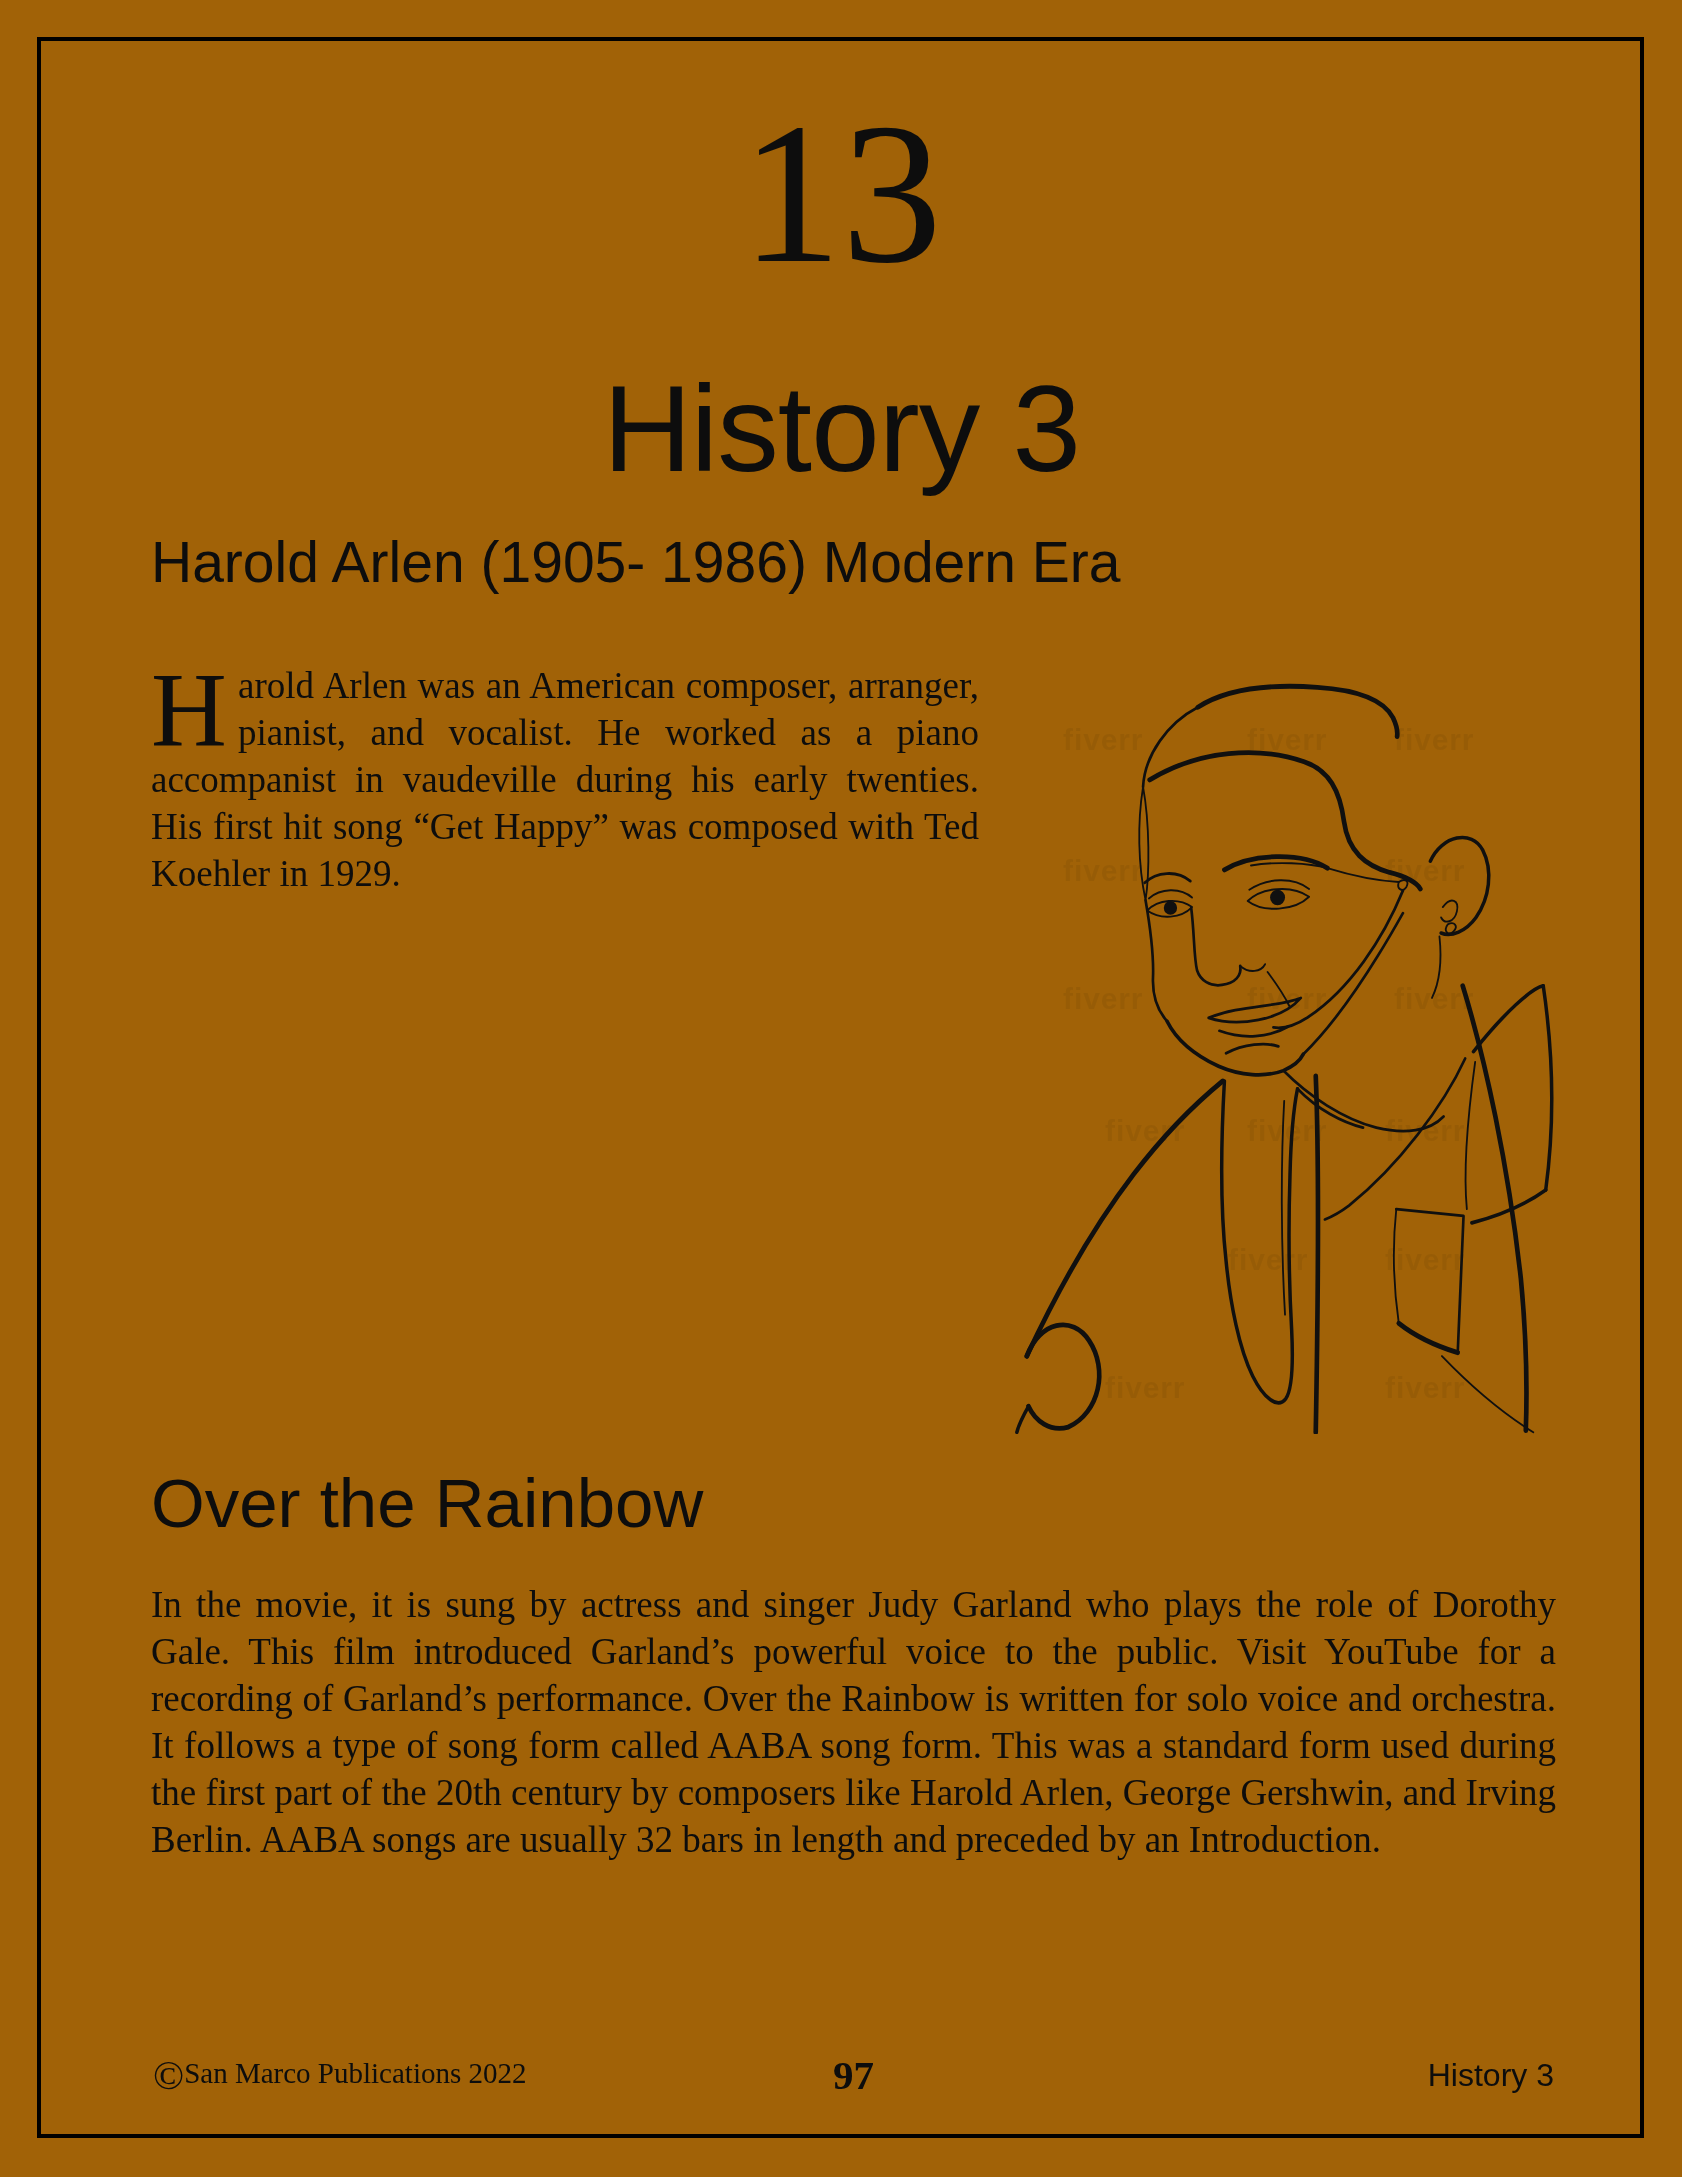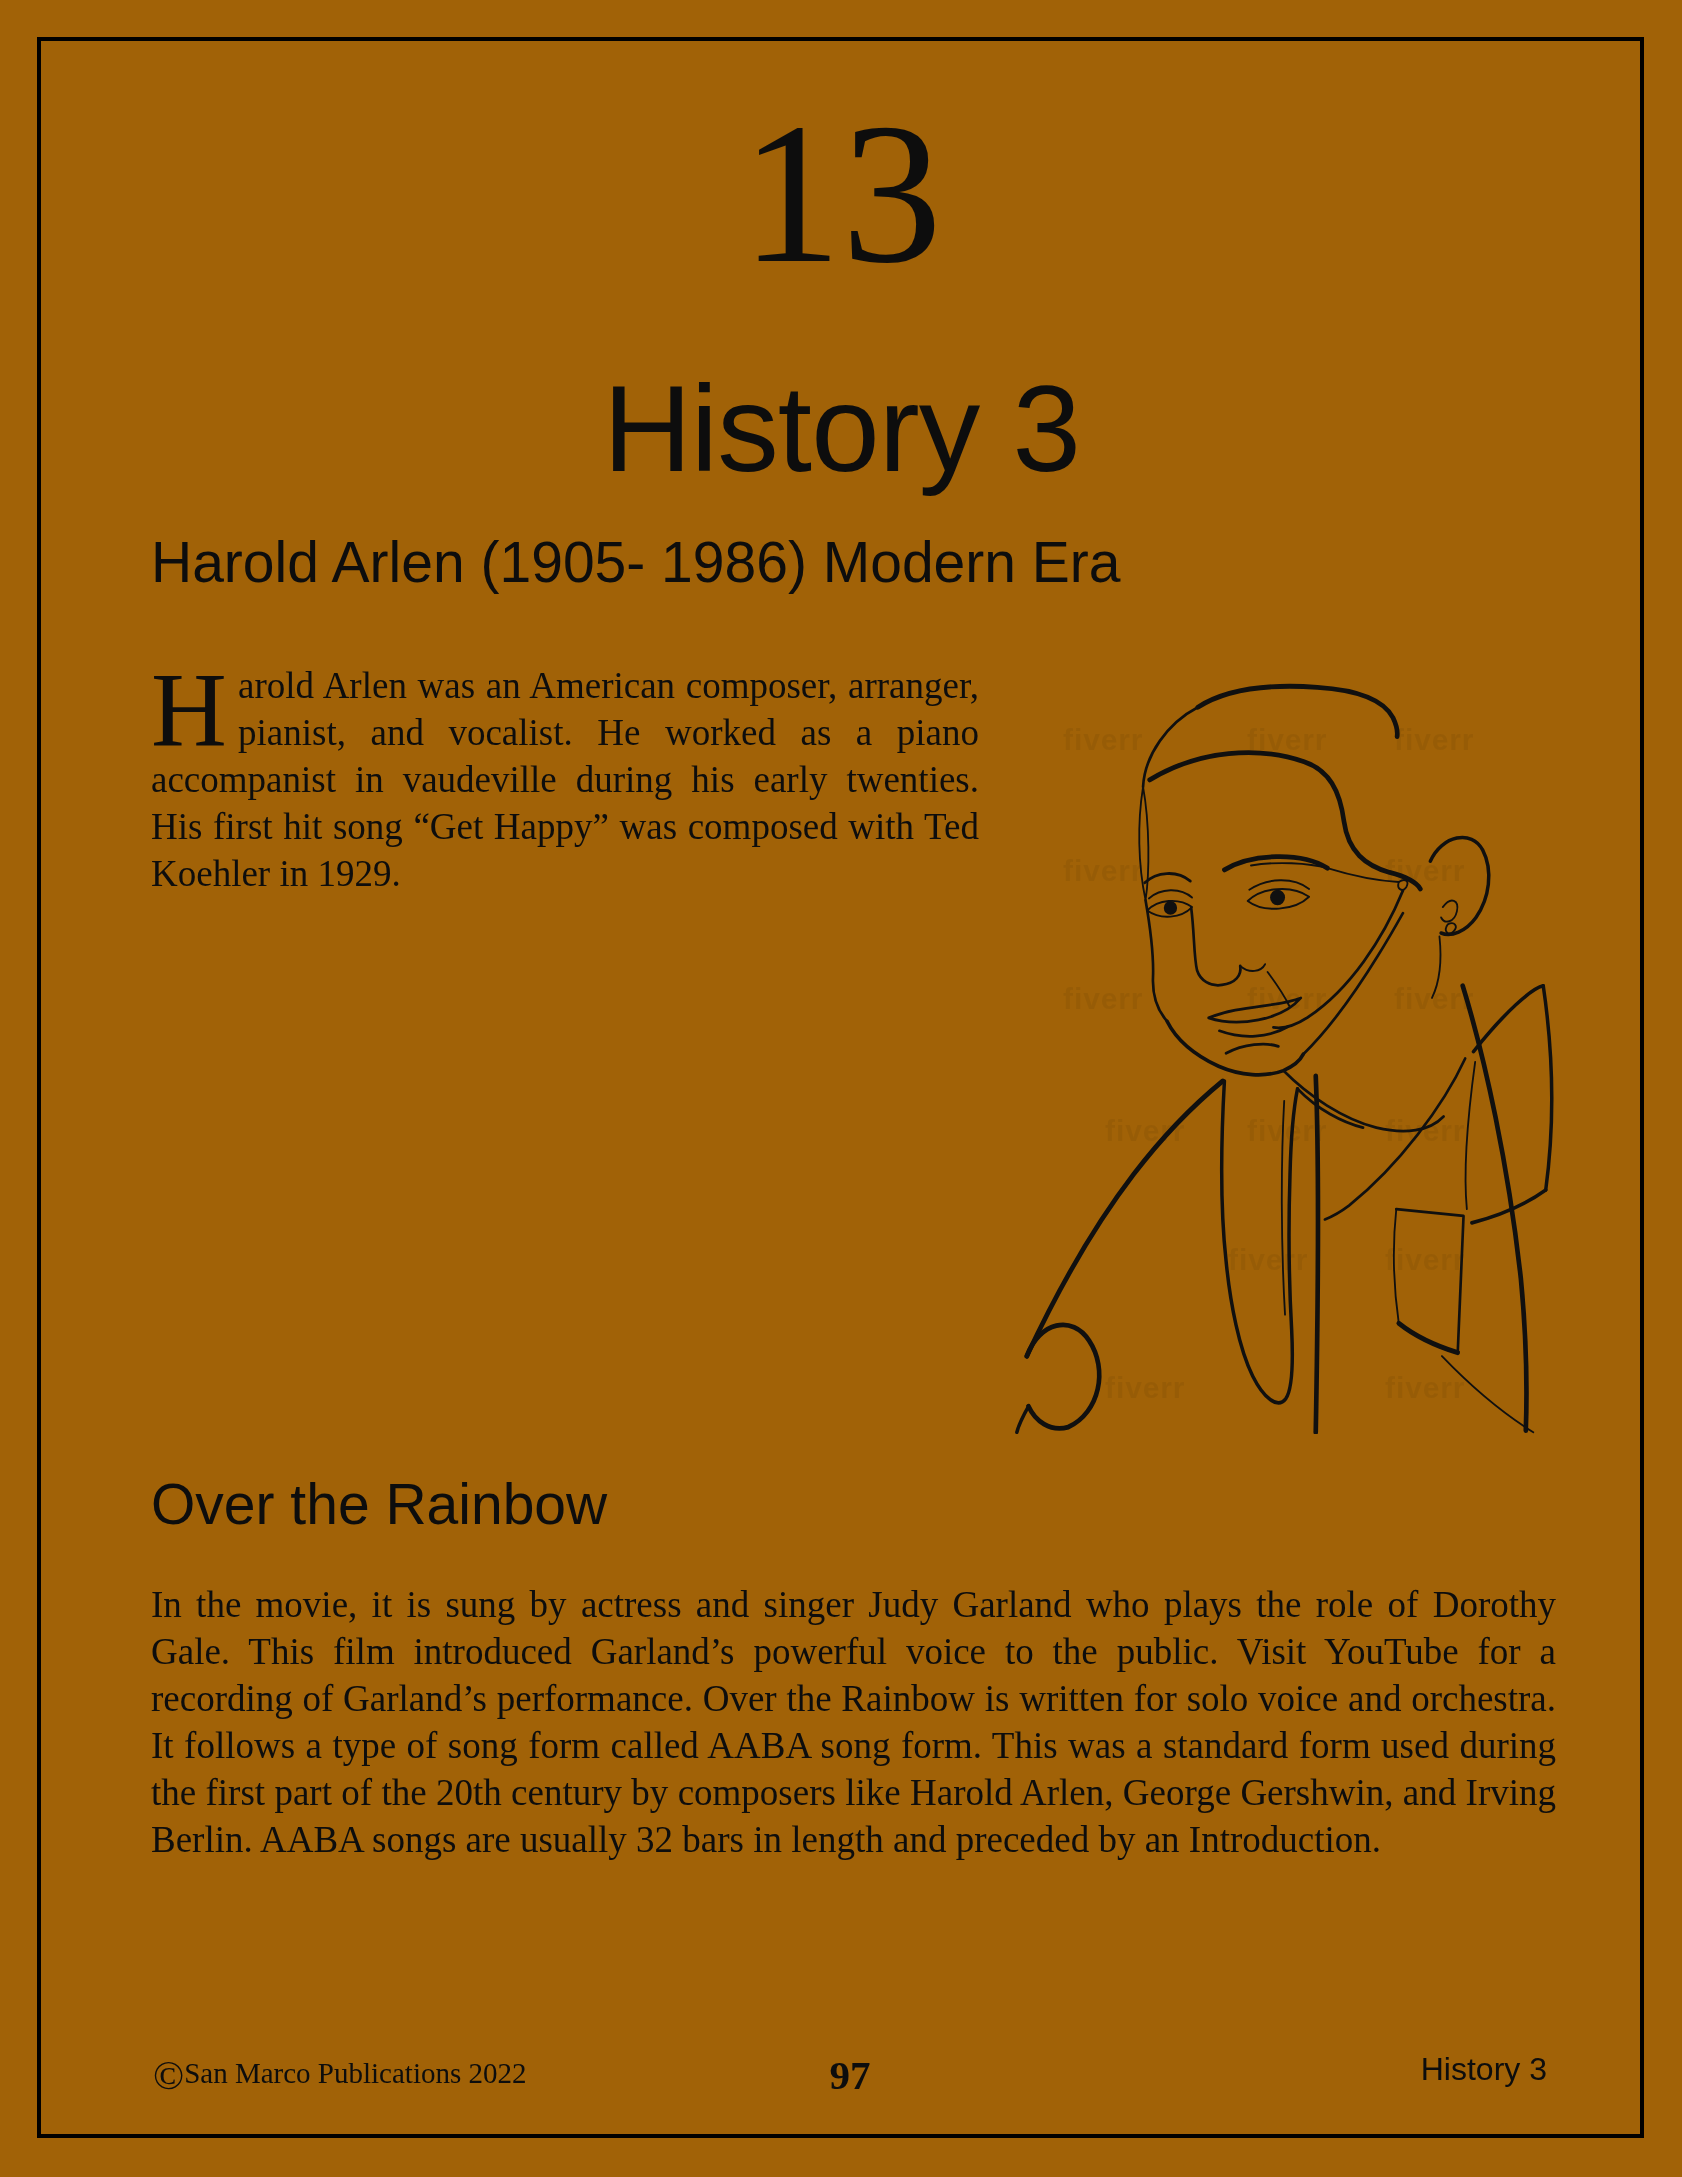--- a/index.html
+++ b/index.html
@@ -57,32 +57,32 @@
   .wm{
     position:absolute;
     font-family:"Liberation Sans", sans-serif;
     font-weight:700;font-size:30px;letter-spacing:0.9px;
     color:rgba(0,0,0,0.06);
     user-select:none;
   }
   .section-heading{
     position:absolute;left:151px;top:1461px;
     font-family:"Liberation Sans", sans-serif;
-    font-size:57px;line-height:86px;font-weight:400;
+    font-size:69px;line-height:86px;font-weight:400;
   }
   .section-text{
     position:absolute;left:151px;top:1581px;width:1405px;
     font-size:37px;line-height:47px;
     text-align:justify;
   }
   .section-text p{margin:0 0 43px 0;}
   .section-text p:last-child{margin-bottom:8px;}
   .footer{
-    position:absolute;left:153px;right:136px;top:2051px;
-    display:flex;align-items:flex-start;justify-content:space-between;
+    position:absolute;left:153px;right:129px;top:2051px;
+    display:flex;align-items:center;justify-content:space-between;
   }
   .footer .publisher{
     font-family:"Liberation Serif", serif;
     font-size:29px;
   }
   .footer .publisher .copy{
     font-size:41px;vertical-align:-6px;font-family:"Liberation Serif", serif;
   }
   .footer .page-number{
     font-family:"Liberation Serif", serif;

